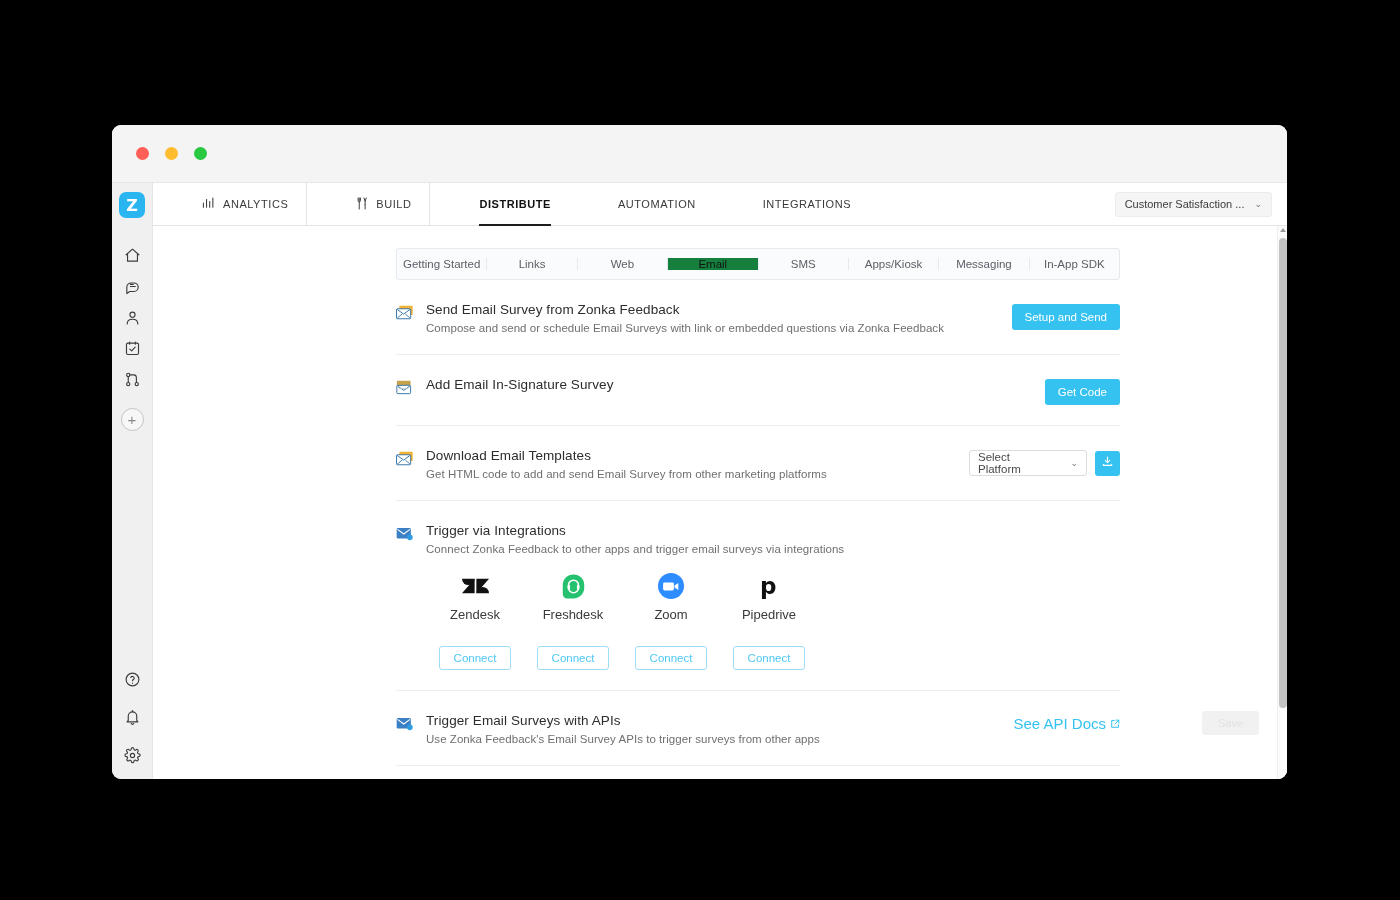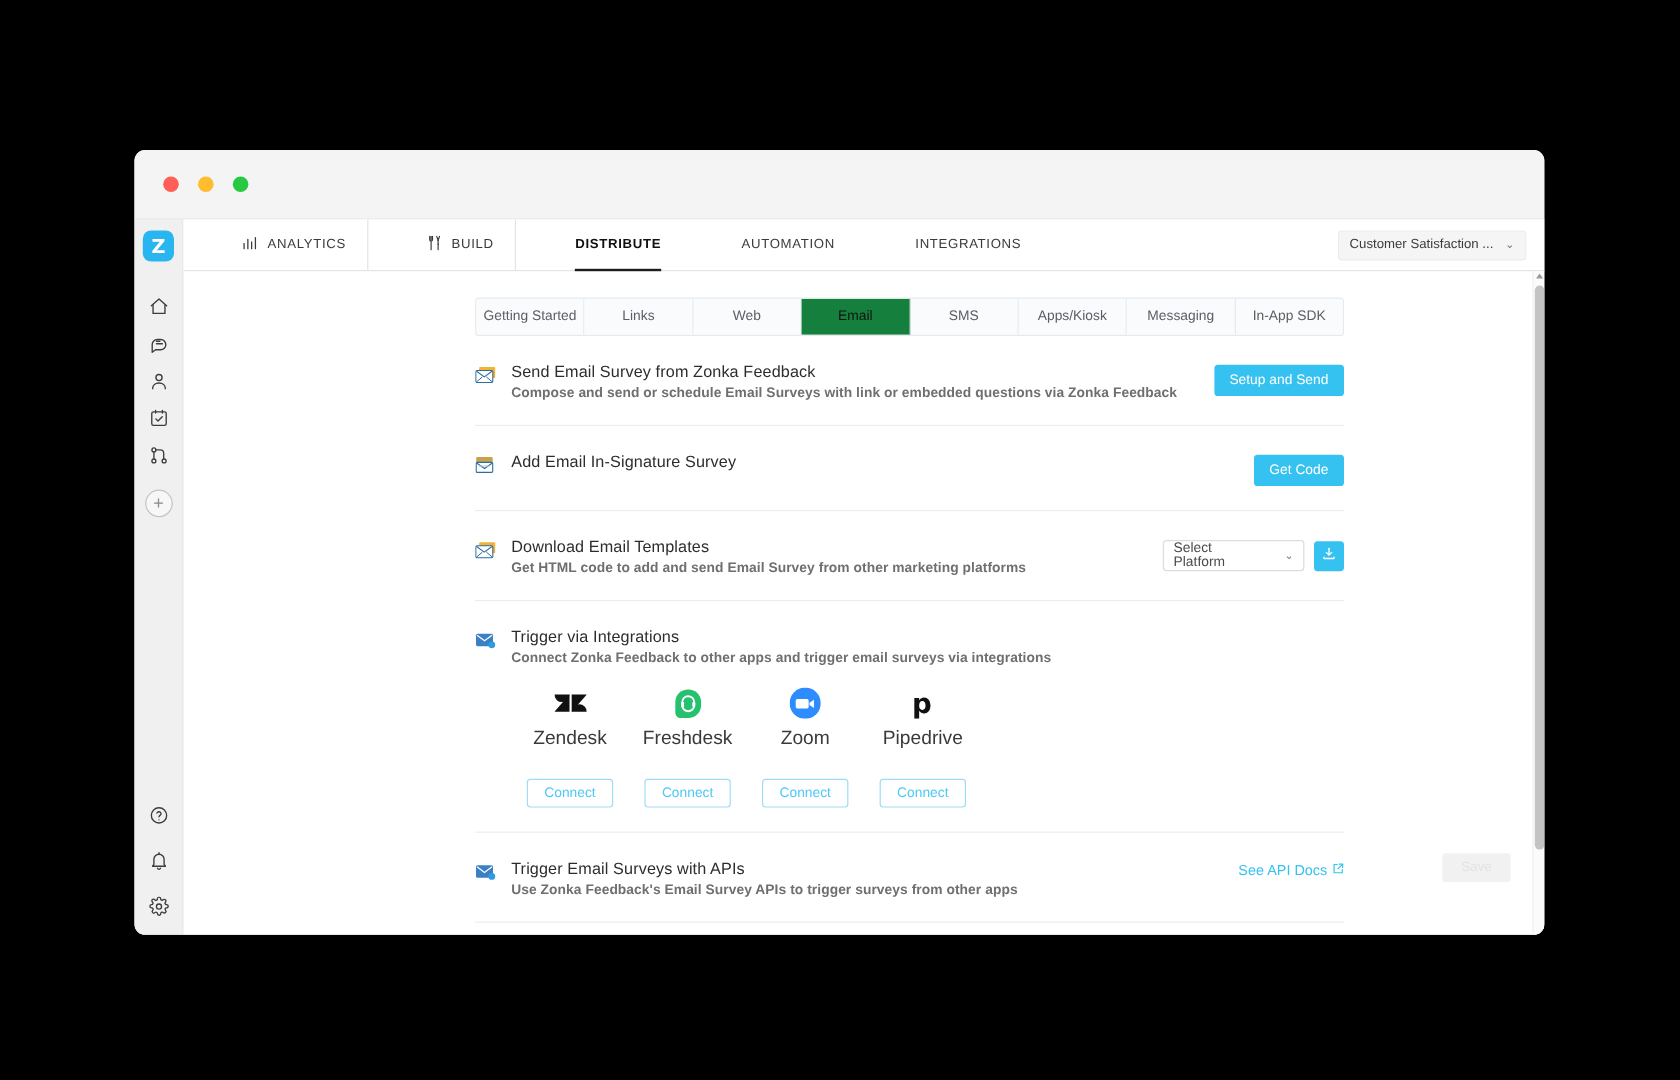--- a/index.html
+++ b/index.html
@@ -126,20 +126,21 @@
   }
 
   
   #tabs {
     display: flex;
     border: 1px solid #e6eaee;
     border-radius: 3px;
     overflow: hidden;
     height: 32px;
     background: #fafbfc;
+    align-items: center;
   }
   .tab {
     flex: 1;
     display: flex; align-items: center; justify-content: center;
     font-size: 11.5px; color: #5a5f66;
     border-right: 1px solid #e6eaee;
     background: #fafbfc;
     cursor: pointer;
     white-space: nowrap;
   }
@@ -157,21 +158,21 @@
   .row-icon {
     width: 30px; flex: 0 0 30px;
     padding-top: 2px;
   }
   .row-text { flex: 1; min-width: 0; padding-right: 14px; }
   .row-title {
     font-size: 13.5px; color: #2d2d2d; font-weight: normal;
     letter-spacing: .1px; margin-bottom: 5px;
   }
   .row-sub {
-    font-size: 11.5px; color: #6f6f6f; letter-spacing: .05px; font-weight: bold;
+    font-size: 11.5px; color: #6f6f6f; letter-spacing: .05px;
   }
   .row-action { flex: 0 0 auto; display: flex; align-items: center; gap: 8px; padding-top: 2px; }
 
   .btn-primary {
     background: #35c2f0; color: #fff;
     border: none; border-radius: 3px;
     font-size: 11.5px; font-family: inherit;
     padding: 7px 13px; cursor: pointer;
     white-space: nowrap;
   }
@@ -180,32 +181,32 @@
     width: 25px; height: 25px; cursor: pointer;
     display: flex; align-items: center; justify-content: center;
   }
   .select-box {
     background: #fff; border: 1px solid #d9dde1; border-radius: 3px;
     height: 24px; width: 118px;
     display: flex; align-items: center; justify-content: space-between;
     padding: 12px 8px; font-size: 11.5px; color: #4a4a4a; cursor: pointer; gap: 33px;
   }
   .link-api {
-    font-size: 12px; color: #35c2f0; cursor: pointer;
+    font-size: 15px; color: #35c2f0; cursor: pointer;
     display: inline-flex; align-items: flex-end; gap: 4px;
     text-decoration: none;
   }
 
   
   .integrations {
     display: flex; gap: 0; margin-top: 16px;
   }
   .int-cell { width: 98px; text-align: center; }
   .int-logo { height: 30px; display: flex; align-items: center; justify-content: center; }
-  .int-name { font-size: 16px; color: #3a3a3a; margin-top: 6px; }
+  .int-name { font-size: 13px; color: #3a3a3a; margin-top: 6px; }
   .btn-connect {
     margin-top: 24px;
     background: #fff; border: 1px solid #9fdcf6; border-radius: 3px;
     color: #4ec8f4; font-size: 11.5px; font-family: inherit;
     padding: 5px 14px; cursor: pointer;
   }
 
   
   #ghost-save {
     position: absolute; right: 28px; bottom: 44px;

